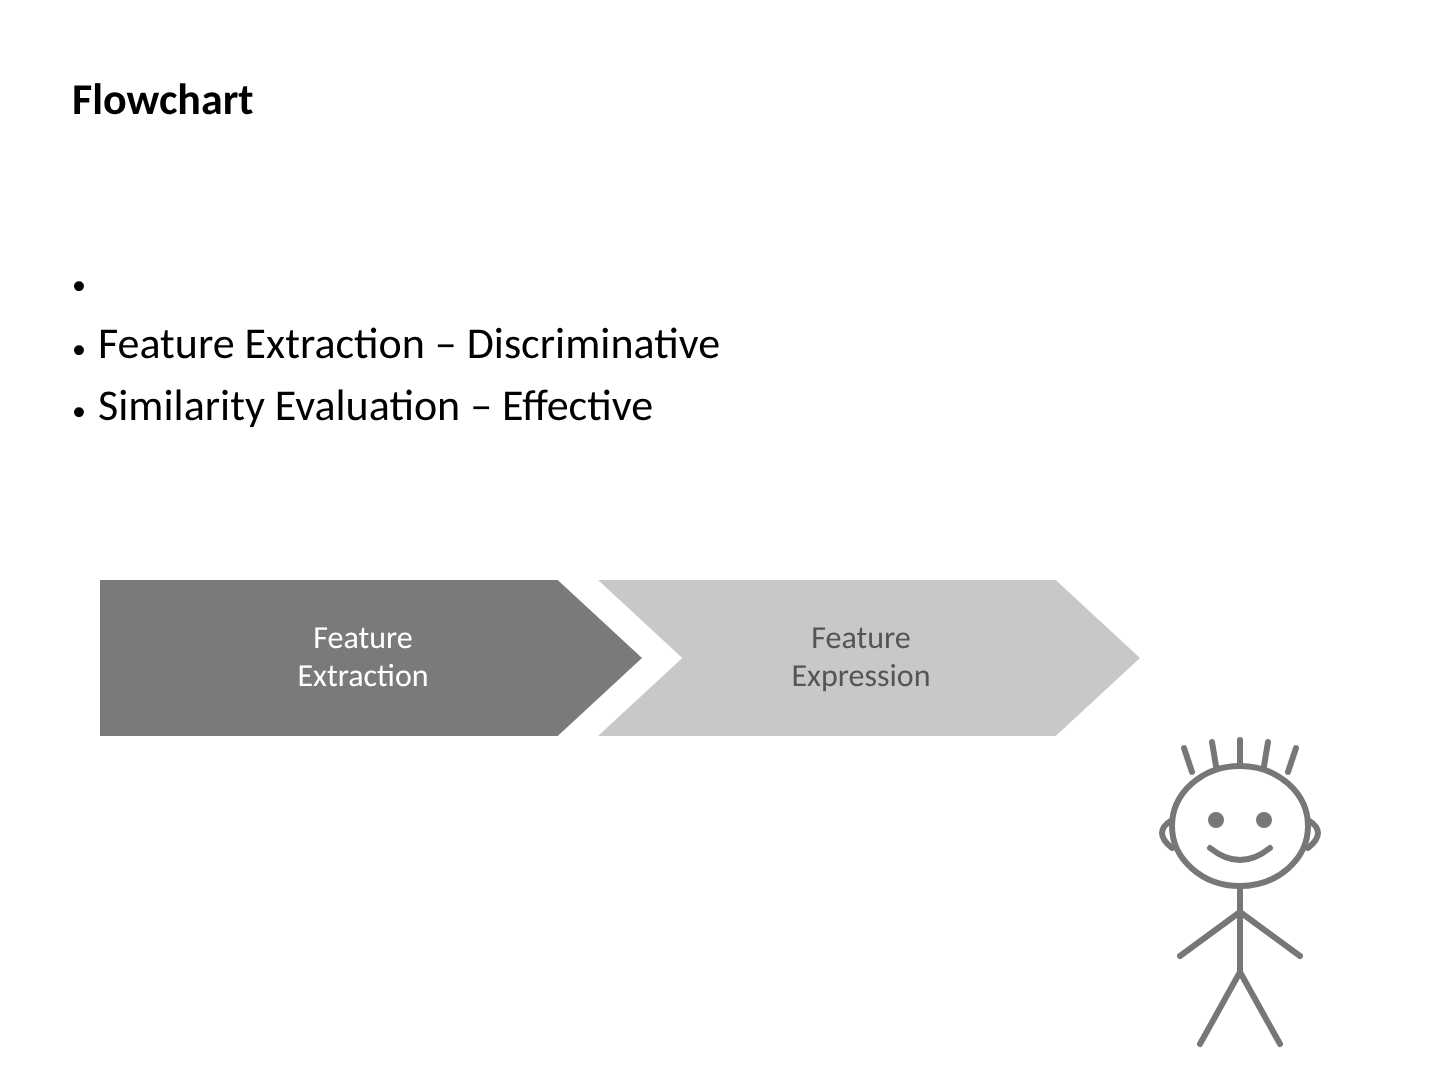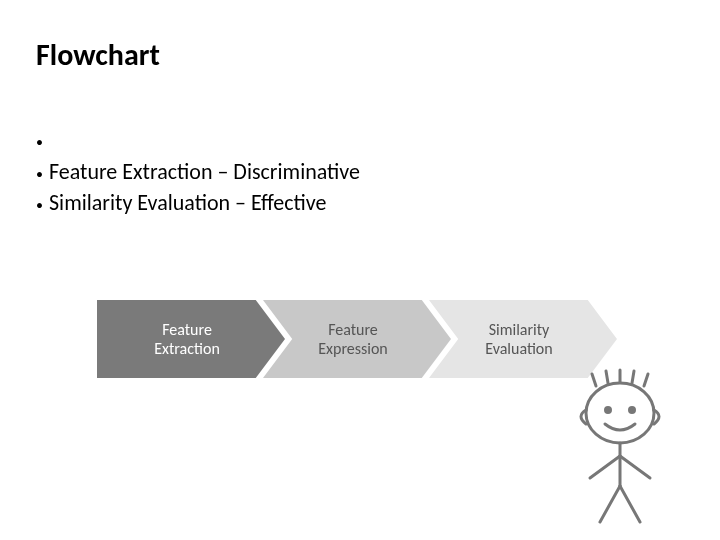--- a/index.html
+++ b/index.html
@@ -8,43 +8,42 @@
     height: 540px;
     background: #ffffff;
     font-family: "Calibri", "Segoe UI", Arial, sans-serif;
     position: relative;
     overflow: hidden;
   }
   .title {
     position: absolute;
     top: 36px;
     left: 36px;
-    font-size: 30px;
+    font-size: 22px;
     font-weight: 600;
     color: #000;
   }
   .bullets {
     position: absolute;
     top: 130px;
     left: 36px;
     font-size: 22px;
     color: #000;
     line-height: 1.35;
   }
   .bullets .row { display: flex; align-items: baseline; }
   .bullets .dot { font-size: 14px; margin-right: 6px; line-height: 1.9; }
   .flow {
     position: absolute;
     top: 280px;
     left: 50px;
     width: 520px;
     height: 98px;
     display: flex;
-    align-items: flex-end;
-    margin-left: 47px;
+    align-items: center;
   }
   .chev {
     flex: 1 1 0;
     position: relative;
     height: 78px;
   }
   .chev svg { position: absolute; top: 0; left: 0; width: 100%; height: 100%; }
   .chev .label {
     position: absolute;
     top: 0; left: 0;
@@ -94,26 +93,20 @@
       <polygon points="0,0 152,0 180,39 152,78 0,78" fill="#7a7a7a"></polygon>
     </svg>
     <div class="label">Feature<br>Extraction</div>
   </div>
   <div class="chev c2">
     <svg viewBox="0 0 180 78" preserveAspectRatio="none">
       <polygon points="0,0 152,0 180,39 152,78 0,78 28,39" fill="#c8c8c8"></polygon>
     </svg>
     <div class="label">Feature<br>Expression</div>
   </div>
-  <div class="chev c3">
-    <svg viewBox="0 0 180 78" preserveAspectRatio="none">
-      <polygon points="0,0 152,0 180,39 152,78 0,78 28,39" fill="#e5e5e5"></polygon>
-    </svg>
-    <div class="label">Similarity<br>Evaluation</div>
-  </div>
 </div>
 
 <svg class="doodle" viewBox="0 0 120 160">
   <g stroke="#777" stroke-width="3" fill="none" stroke-linecap="round">
 
     <ellipse cx="60" cy="45" rx="34" ry="30"></ellipse>
 
     <line x1="36" y1="18" x2="32" y2="6"></line>
     <line x1="48" y1="15" x2="46" y2="3"></line>
     <line x1="60" y1="14" x2="60" y2="2"></line>

